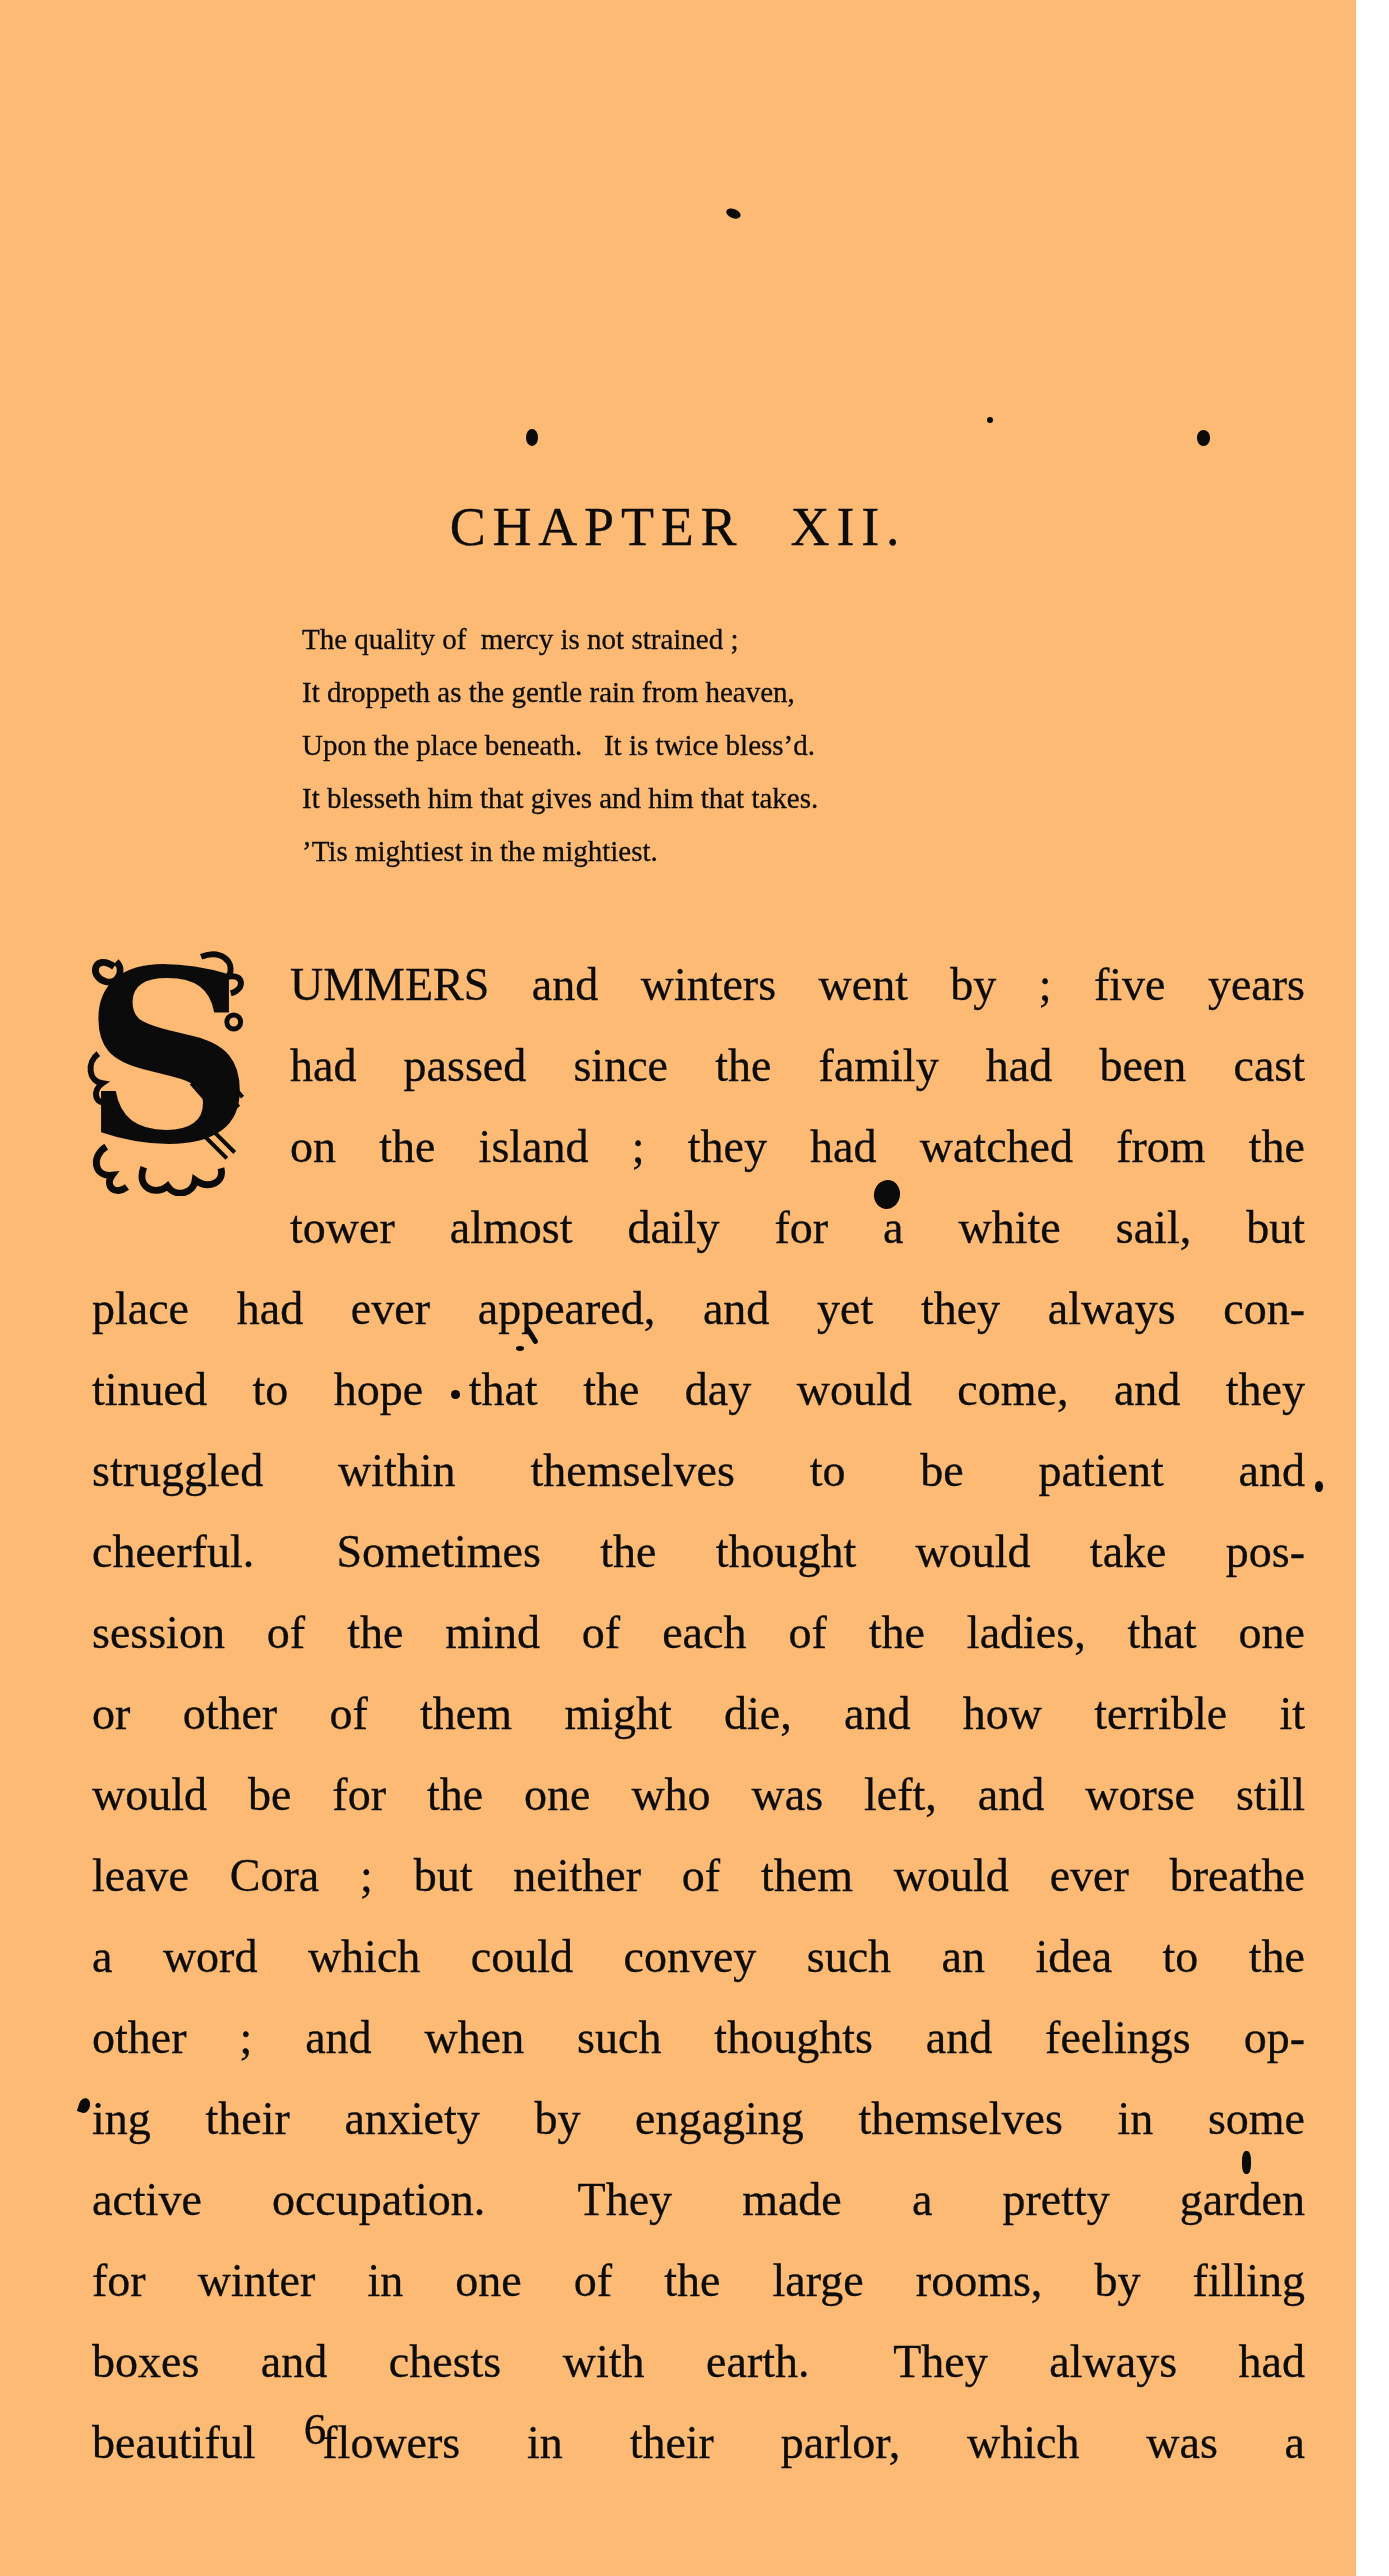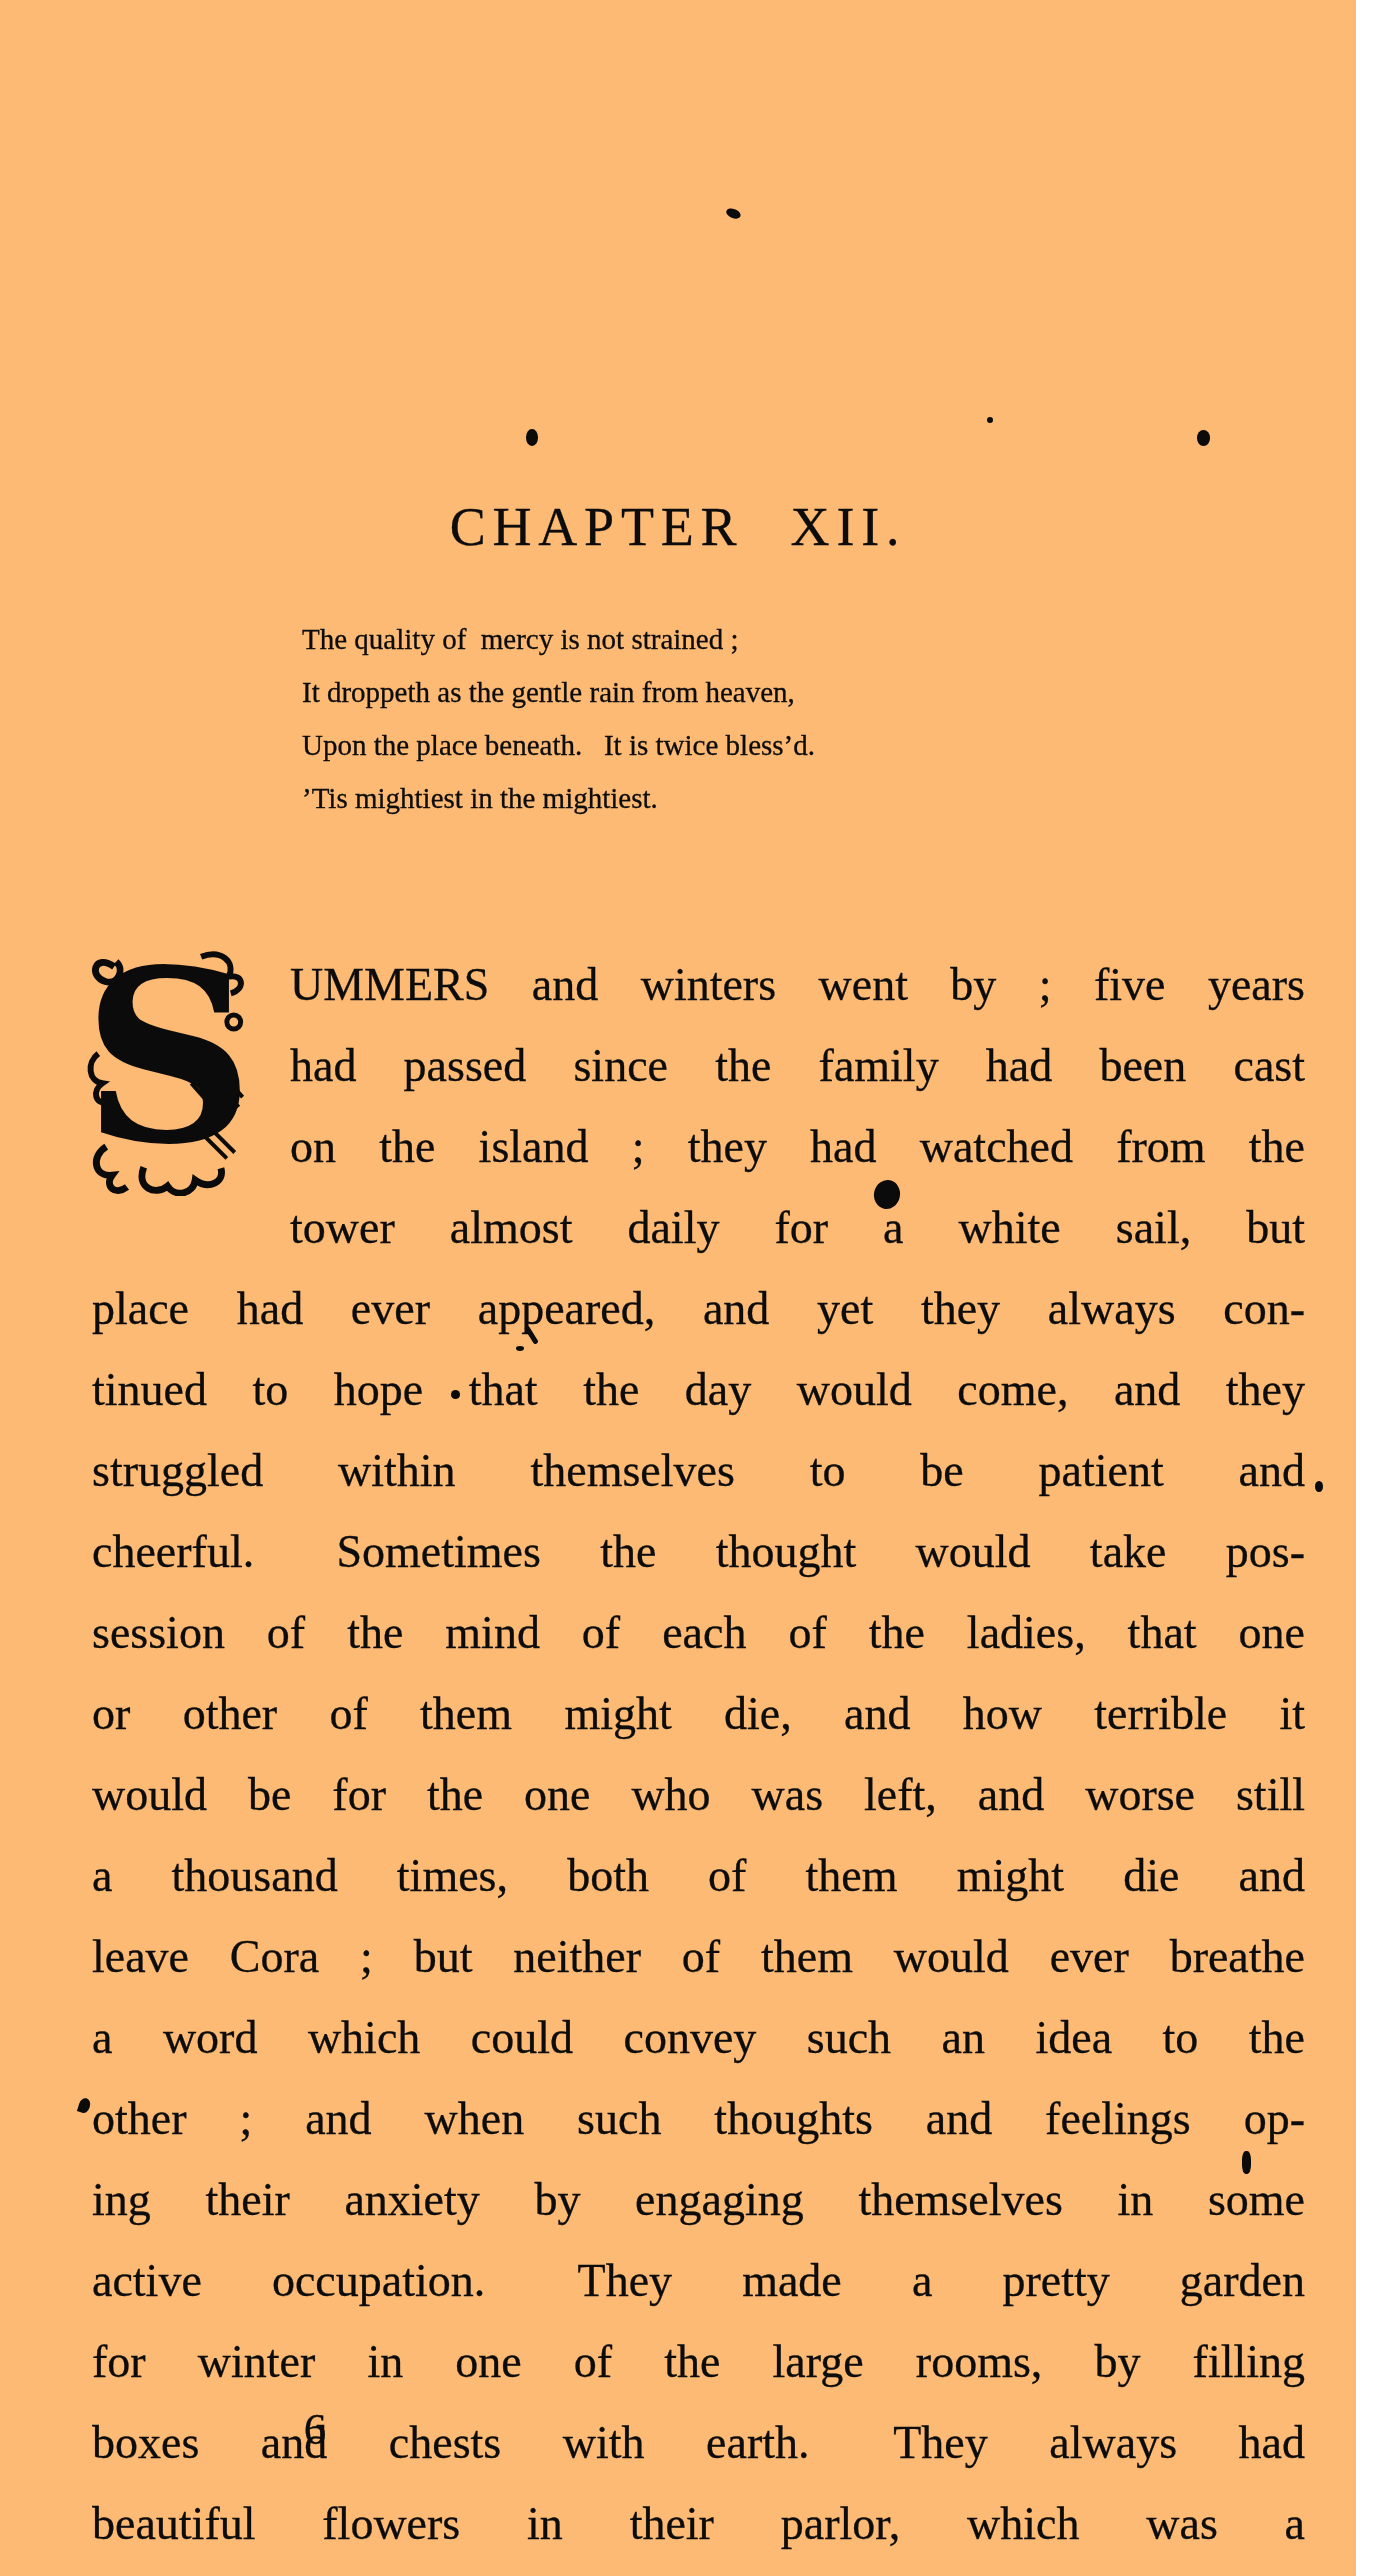--- a/index.html
+++ b/index.html
@@ -40,20 +40,21 @@
 <body>
 
 <div class="page">
 
   <div class="heading">CHAPTER XII.</div>
 
   <div class="epigraph">
     <div>The quality of mercy is not strained ;</div>
     <div>It droppeth as the gentle rain from heaven,</div>
     <div>Upon the place beneath.  It is twice bless’d.</div>
+    <div>It blesseth him that gives and him that takes.</div>
     <div>’Tis mightiest in the mightiest.</div>
   </div>
 
   <div class="body-block">
     <div class="dropcap-float">
       <svg width="169" height="259" viewBox="0 0 170 262" style="font-size:48px">
         <g fill="none" stroke="#0b0b0b">
           <path d="M30,30 C10,16 4,40 21,45 C34,49 41,33 32,25" stroke-width="7"></path>
           <path d="M118,20 C138,12 153,25 146,40 C161,37 163,53 148,57" stroke-width="6"></path>
           <circle cx="151" cy="86" r="7" stroke-width="5"></circle>
@@ -76,21 +77,20 @@
     <div class="bl">had passed since the family had been cast</div>
     <div class="bl">on the island ; they had watched from the</div>
     <div class="bl">tower almost daily for a white sail, but</div>
     <div class="bl">place had ever appeared, and yet they always con-</div>
     <div class="bl">tinued to hope that the day would come, and they</div>
     <div class="bl">struggled within themselves to be patient and</div>
     <div class="bl">cheerful.  Sometimes the thought would take pos-</div>
     <div class="bl">session of the mind of each of the ladies, that one</div>
     <div class="bl">or other of them might die, and how terrible it</div>
     <div class="bl">would be for the one who was left, and worse still</div>
-    <div class="bl">a thousand times, both of them might die and</div>
     <div class="bl">leave Cora ; but neither of them would ever breathe</div>
     <div class="bl">a word which could convey such an idea to the</div>
     <div class="bl">other ; and when such thoughts and feelings op-</div>
     <div class="bl">ing their anxiety by engaging themselves in some</div>
     <div class="bl">active occupation.  They made a pretty garden</div>
     <div class="bl">for winter in one of the large rooms, by filling</div>
     <div class="bl">boxes and chests with earth.  They always had</div>
     <div class="bl">beautiful flowers in their parlor, which was a</div>
   </div>
 

